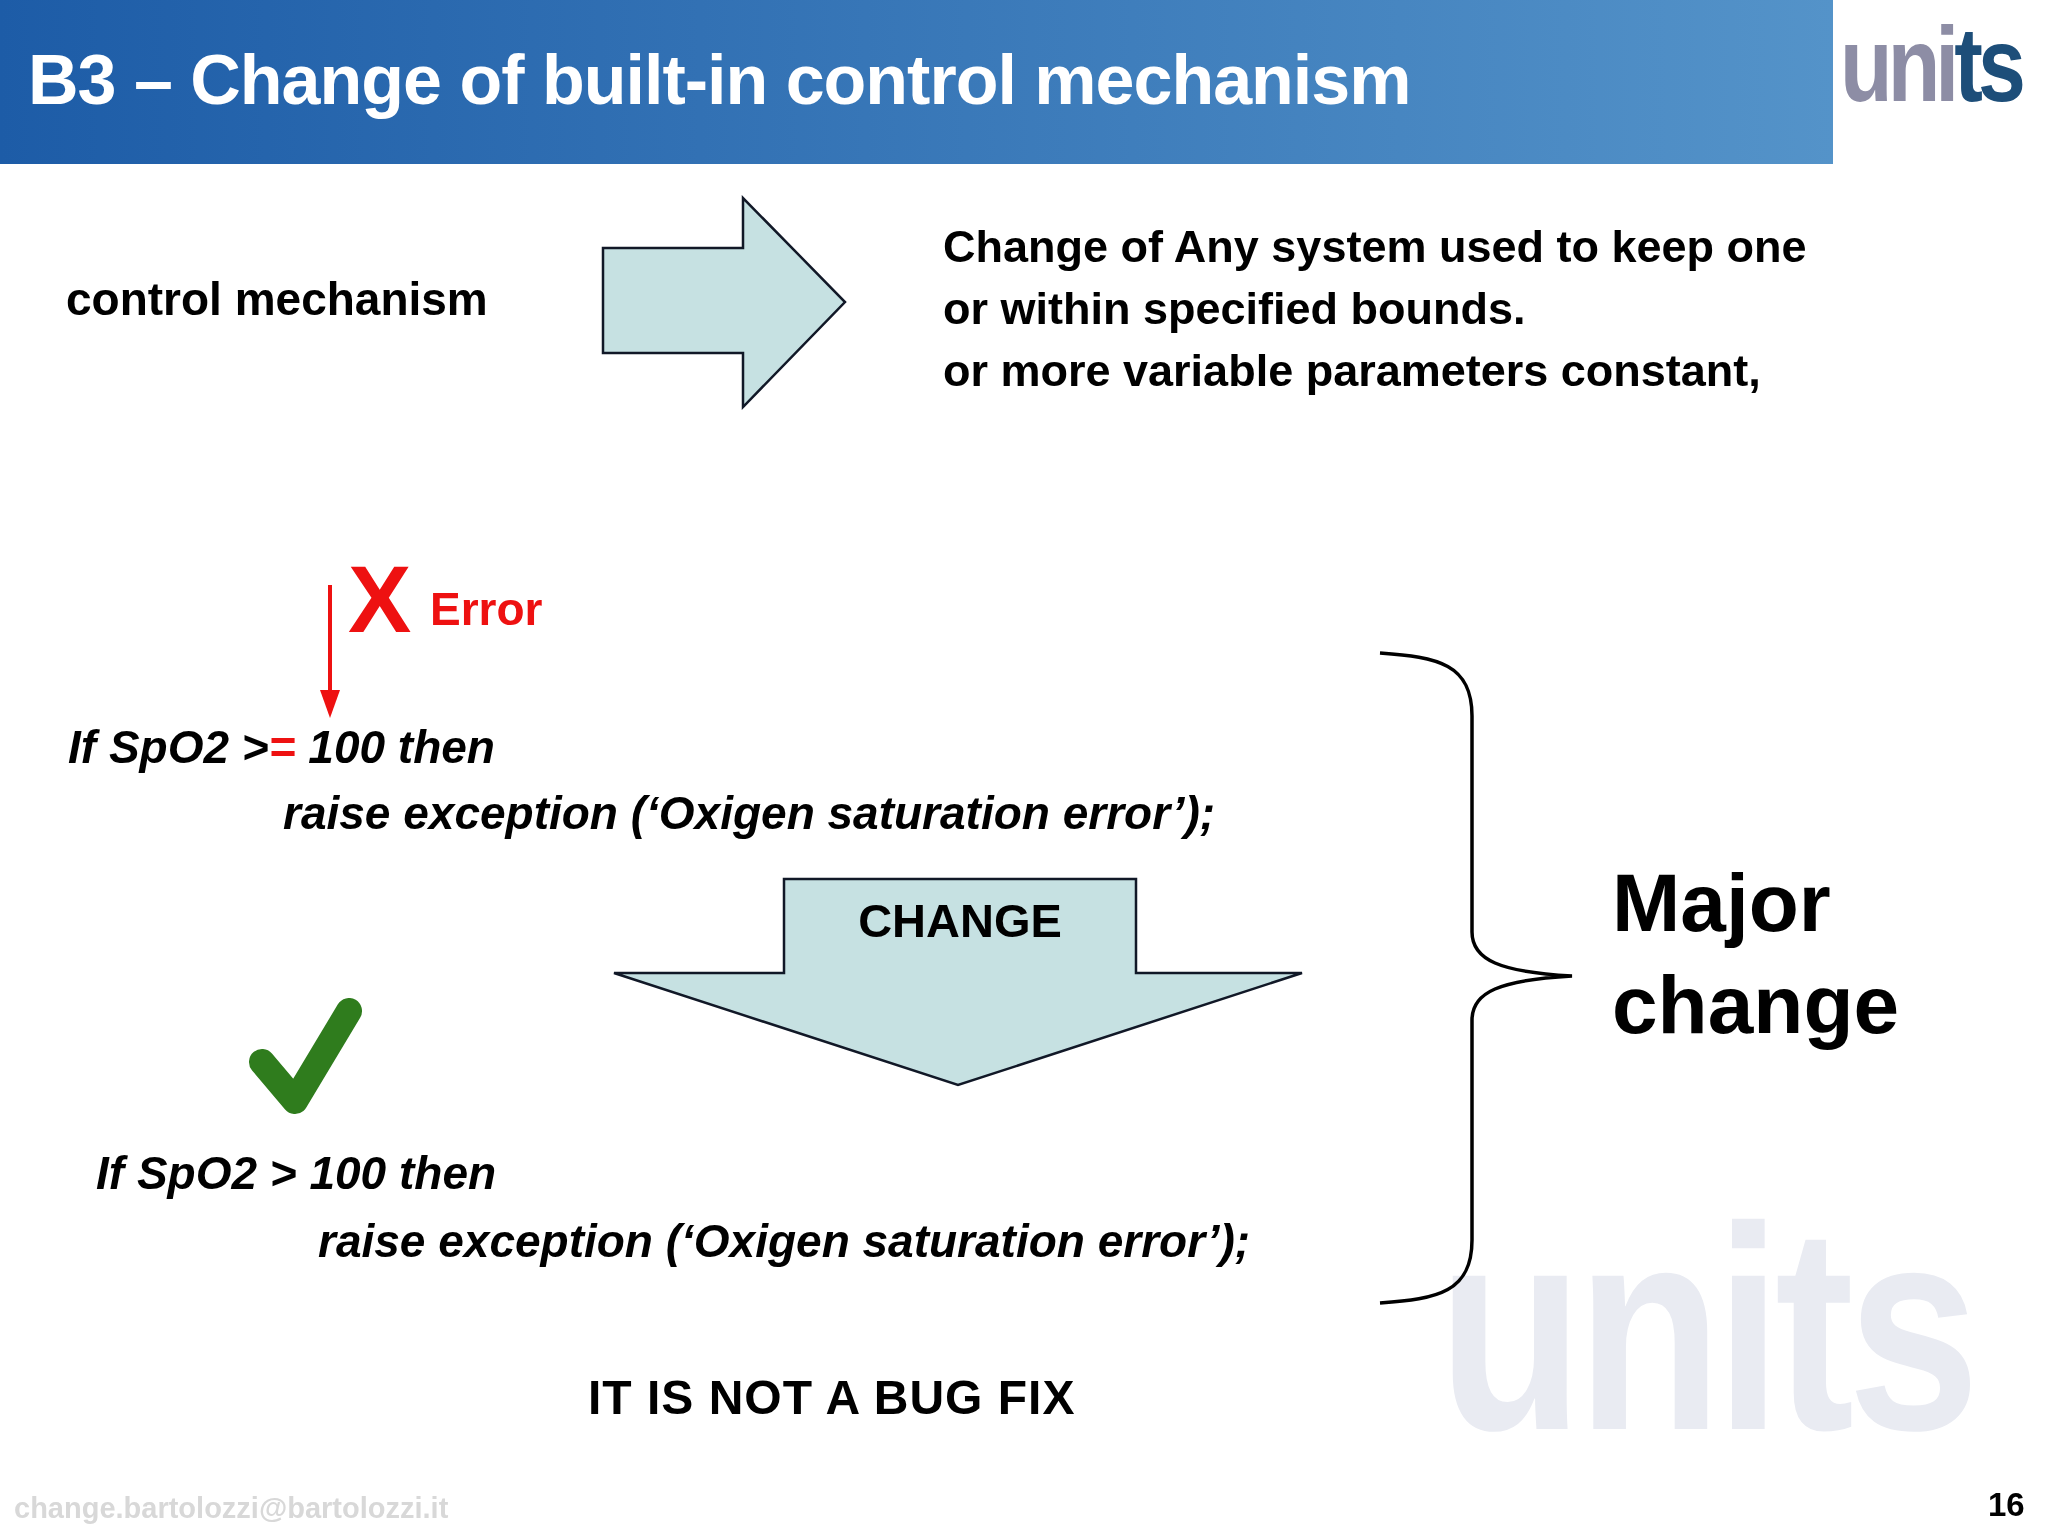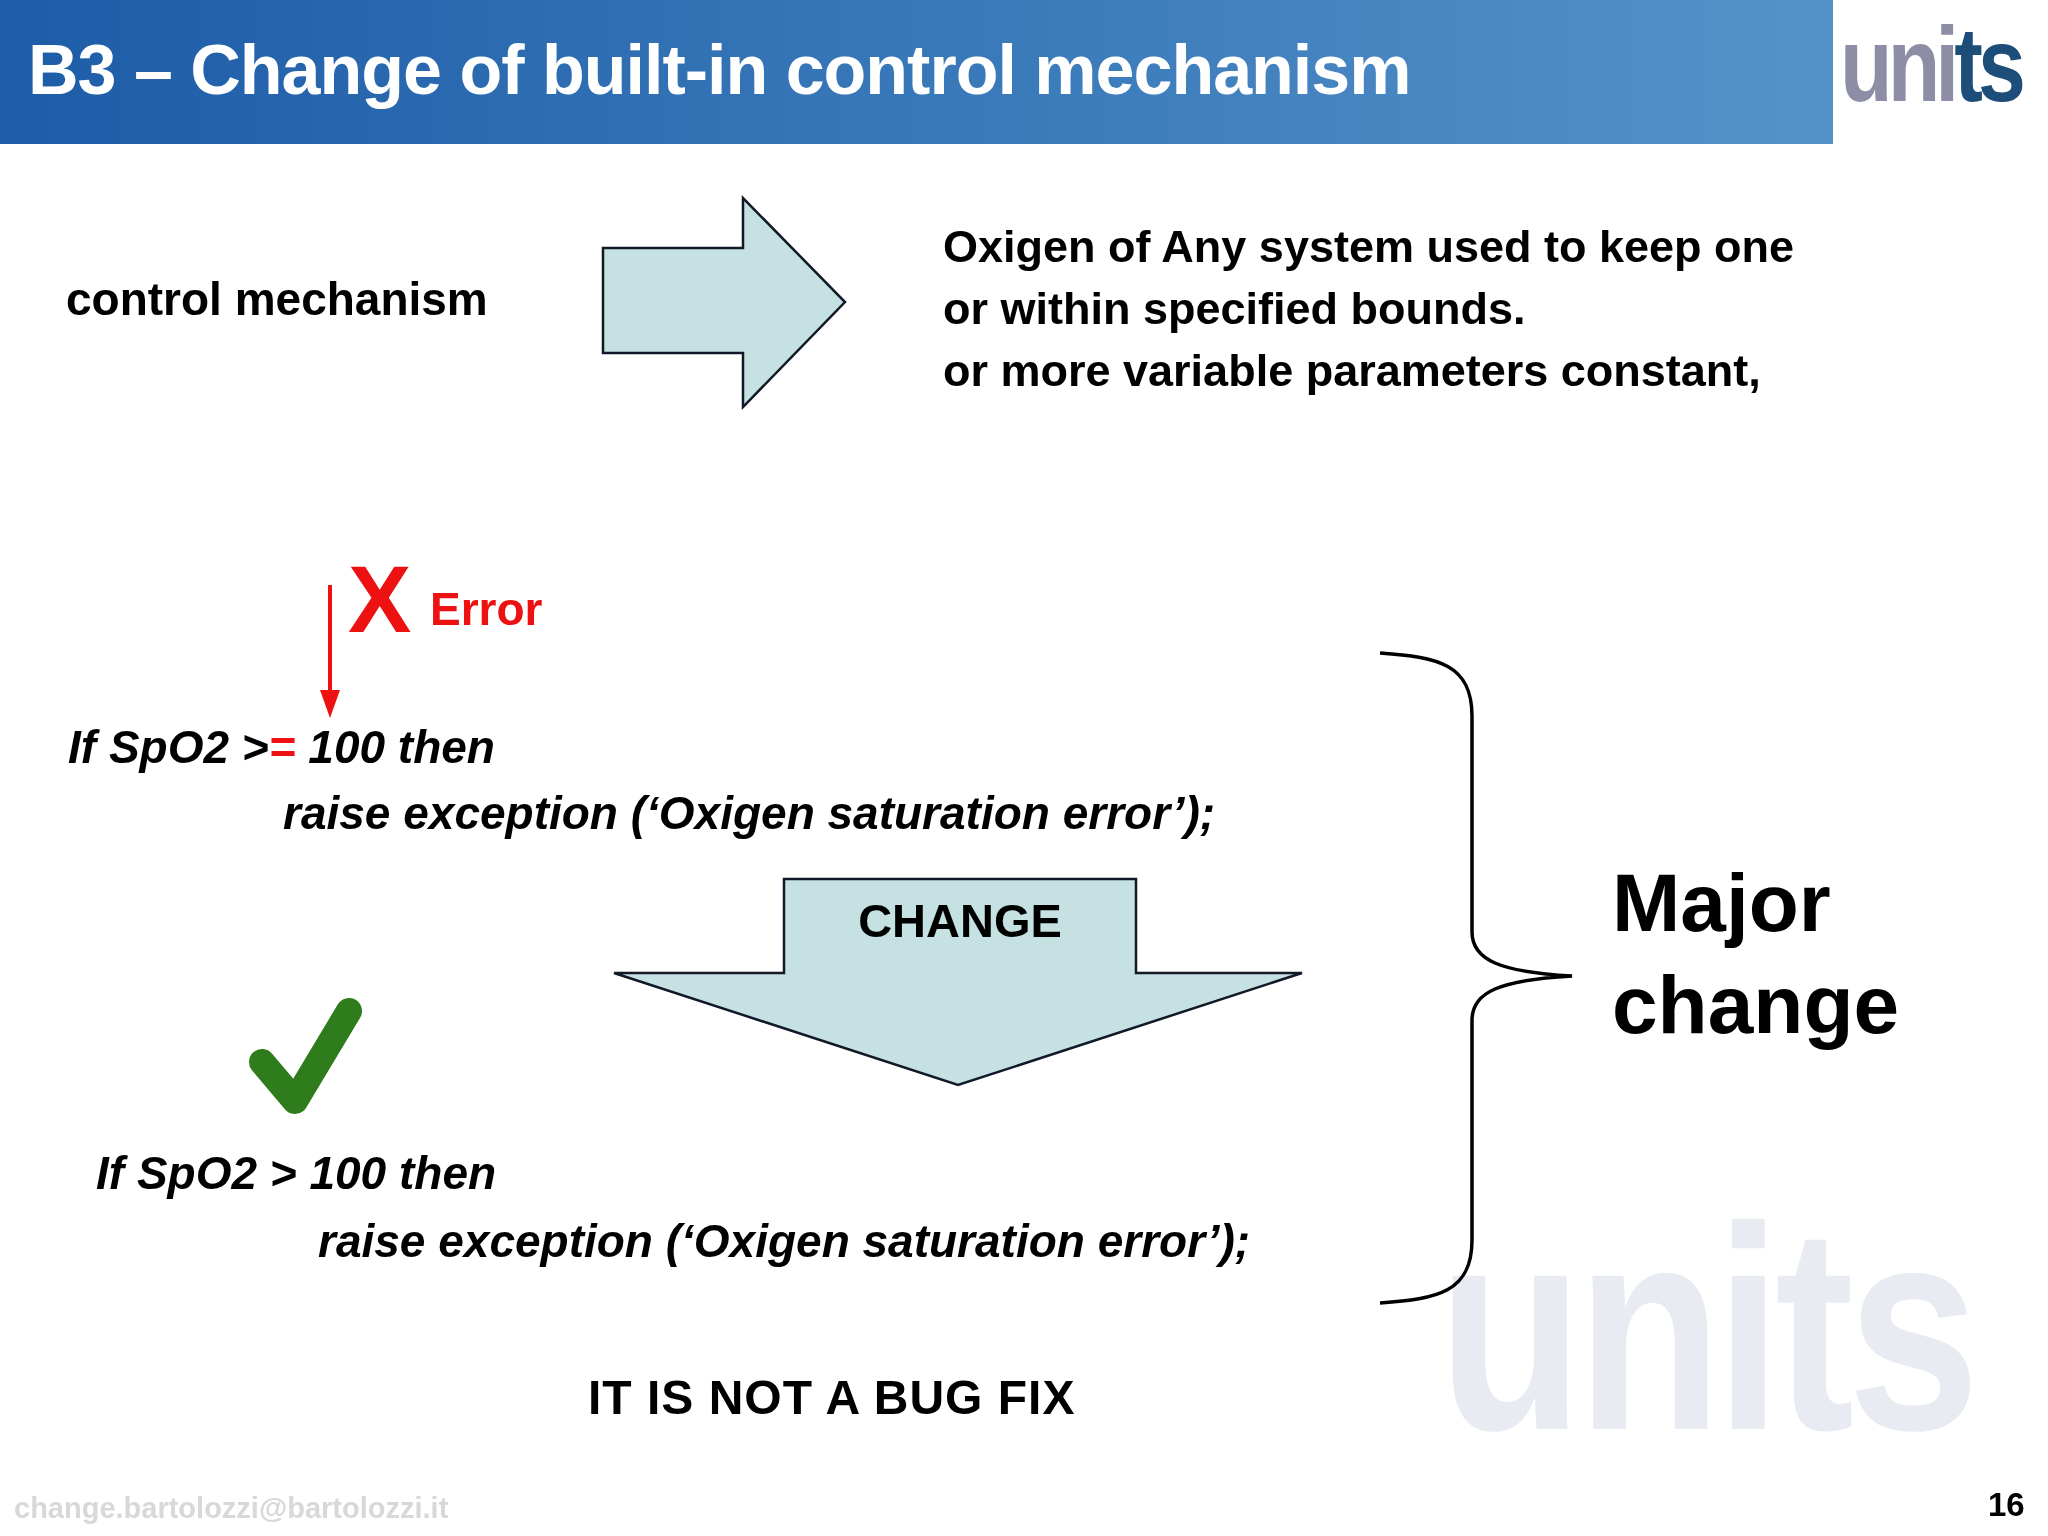--- a/index.html
+++ b/index.html
@@ -2,21 +2,21 @@
 <html style="--header-grad-start: #1d5ca7; --header-grad-end: #5493c9; --arrow-fill: #c6e1e2; --arrow-stroke: #111827; --red: #ee1111; --green: #2f7c1d; --logo-gray: #8d8da5; --logo-navy: #1d4e79; --watermark-gray: #e9ebf2; --footer-gray: #d8d8d8;"><head>
 <meta charset="utf-8">
 <style>
   html,body{margin:0;padding:0;background:#555;}
   .slide{
     position:relative;width:2048px;height:1536px;background:#ffffff;
     font-family:"Liberation Sans", sans-serif;overflow:hidden;
   }
   
   .header-bar{
-    position:absolute;left:0;top:0;width:1833px;height:144px;
+    position:absolute;left:0;top:0;width:1833px;height:164px;
     background:linear-gradient(90deg,var(--header-grad-start),var(--header-grad-end));
     display:flex;align-items:center;padding-bottom:4px;box-sizing:border-box;
   }
   .slide-title{
     margin-left:28px;color:#ffffff;font-size:70px;font-weight:bold;
     white-space:nowrap;letter-spacing:-1px;
   }
   .logo-box{
     position:absolute;left:1833px;top:0;width:215px;height:182px;background:#ffffff;
   }
@@ -106,21 +106,21 @@
       <div class="logo-text"><span class="logo-uni">uni</span><span class="logo-ts">ts</span></div>
     </div>
 
     <div class="control-term">control mechanism</div>
 
     <svg class="right-arrow-svg" width="250" height="215" viewBox="0 0 250 215">
       <polygon points="3,53 143,53 143,3 245,107 143,212 143,158 3,158" style="fill:var(--arrow-fill);stroke:var(--arrow-stroke);stroke-width:2.5;stroke-linejoin:miter;"></polygon>
     </svg>
 
     <div class="definition-text">
-      <div>Oxigen of Any system used to keep one</div>
+      <div>Change of Any system used to keep one</div>
       <div>or within specified bounds.</div>
       <div>or more variable parameters constant,</div>
     </div>
 
     <div class="error-x">X</div>
     <div class="error-label">Error</div>
     <svg class="red-arrow-svg" width="36" height="140" viewBox="0 0 36 140">
       <line x1="18" y1="3" x2="18" y2="112" style="stroke:var(--red);stroke-width:4;"></line>
       <polygon points="8,108 28,108 18,136" style="fill:var(--red);"></polygon>
     </svg>

